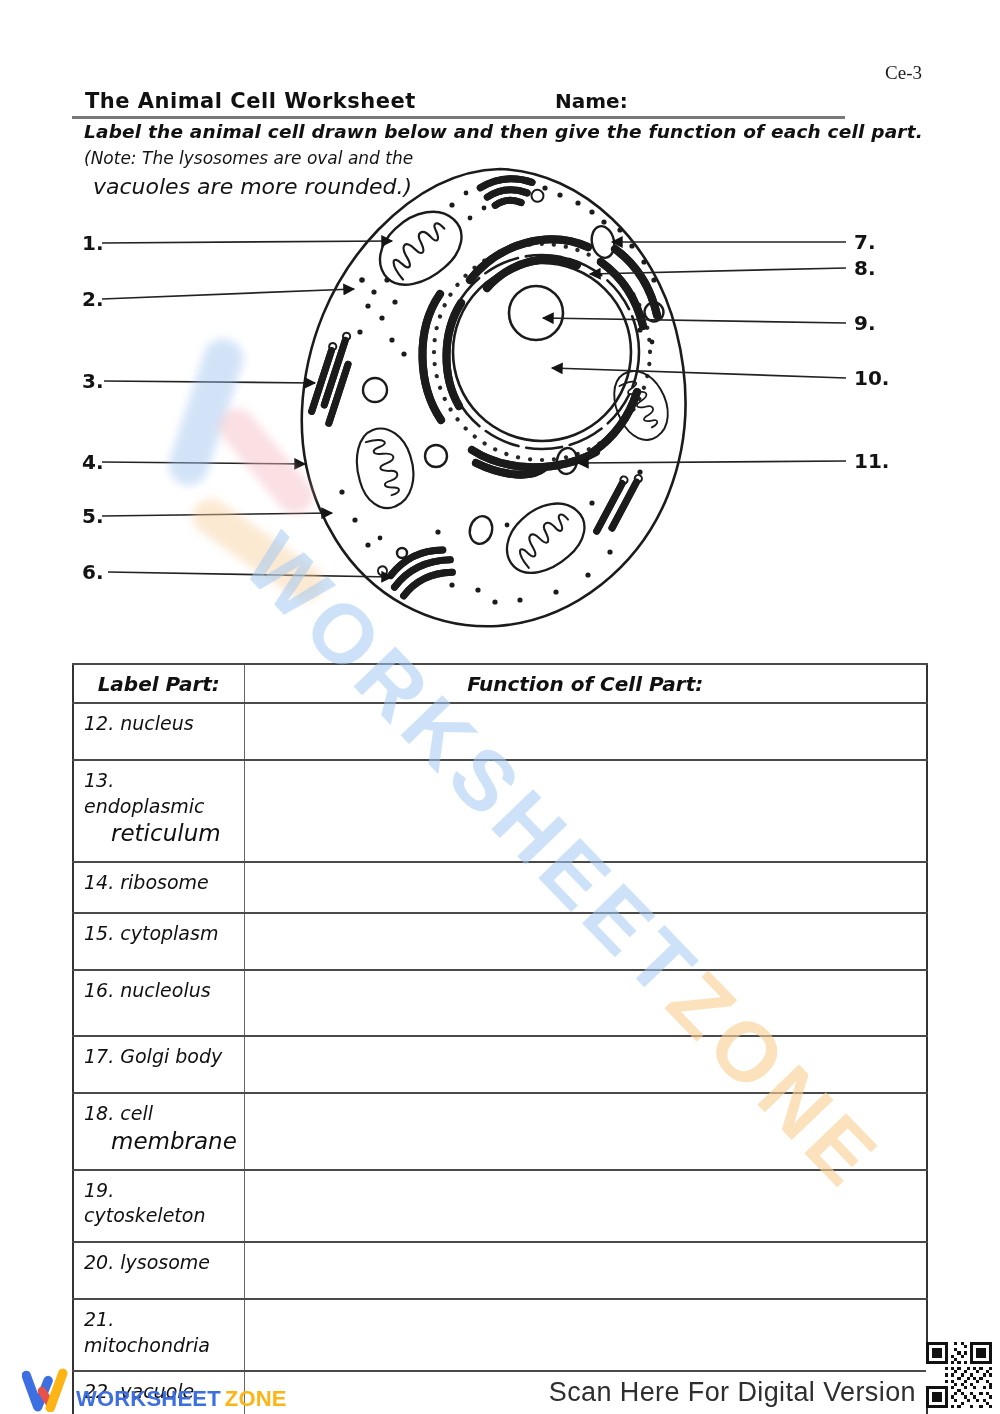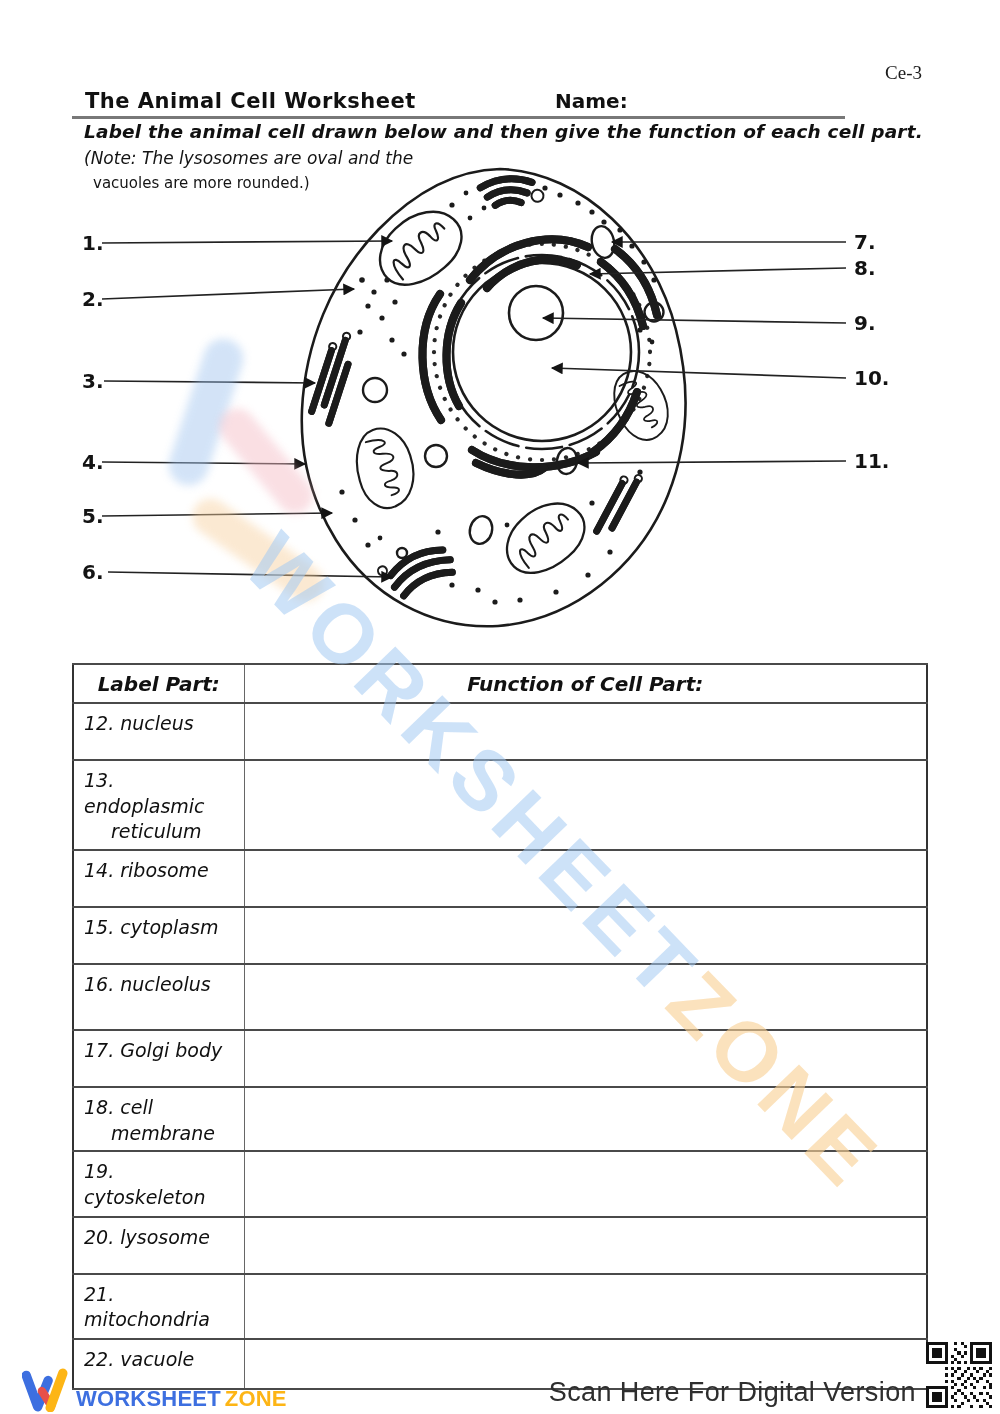--- a/index.html
+++ b/index.html
@@ -10,21 +10,21 @@
   .code{position:absolute;right:78px;top:62px;font-family:"Liberation Serif",serif;
         font-size:19px;color:#1c1c1c;}
   .title-row{position:absolute;left:72px;top:86px;width:773px;height:30px;
              border-bottom:3px solid #787878;}
   .title{position:absolute;left:13px;bottom:3px;font-weight:bold;font-size:21px;
          letter-spacing:.5px;color:#111;}
   .namelab{position:absolute;left:483px;bottom:3px;font-weight:bold;font-size:20px;color:#111;}
   .instruction{position:absolute;left:84px;top:121px;font-size:18.5px;font-weight:bold;
                font-style:italic;letter-spacing:.2px;color:#111;white-space:nowrap;}
   .note1{position:absolute;left:84px;top:148px;font-size:17px;font-style:italic;color:#141414;}
-  .note2{position:absolute;left:93px;top:174px;font-size:15px;color:#141414;}
+  .note2{position:absolute;left:93px;top:174px;font-size:22px;font-style:italic;color:#141414;}
 
   
   #cellsvg{position:absolute;left:0;top:150px;width:1000px;height:512px;}
   #cellsvg .ink{stroke:#1b1b1b;fill:none;stroke-linecap:round;stroke-linejoin:round;}
   #cellsvg .w2{stroke-width:2.4;}
   #cellsvg .w25{stroke-width:2.6;}
   #cellsvg .cap-b{stroke:#1b1b1b;fill:none;stroke-width:8;stroke-linecap:round;}
   #cellsvg .cap-w{stroke:#ffffff;fill:none;stroke-width:4.6;stroke-linecap:round;}
   #cellsvg .g-b{stroke:#1b1b1b;fill:none;stroke-width:7;stroke-linecap:round;}
   #cellsvg .g-w{stroke:#ffffff;fill:none;stroke-width:3.7;stroke-linecap:round;}
@@ -34,21 +34,21 @@
 
   
   table.fn{position:absolute;left:72px;top:663px;width:856px;border-collapse:collapse;
            table-layout:fixed;border:2px solid #333;}
   table.fn td,table.fn th{border-top:2px solid #4a4a4a;border-bottom:2px solid #4a4a4a;
            vertical-align:top;padding:0;}
   table.fn .part{width:171px;border-right:1px solid #666;}
   table.fn th{height:37px;font-size:20px;font-weight:bold;font-style:italic;
               text-align:center;vertical-align:middle;color:#111;}
   td.part .t{font-size:19px;font-style:italic;padding:7px 4px 0 10px;line-height:1.35;color:#101010;}
-  td.part .t2{font-size:19px;font-style:italic;padding:0 4px 5px 37px;line-height:1.3;color:#101010;}
+  td.part .t2{font-size:23px;font-style:italic;padding:0 4px 12px 37px;line-height:1.3;color:#101010;}
 
   
   .copyright{position:absolute;left:0;top:1327px;width:1000px;text-align:center;
              font-family:"Liberation Serif",serif;font-size:16.5px;color:#1d1d1d;}
   .logo{position:absolute;left:22px;top:1368px;display:flex;align-items:flex-end;}
   .logo-text{font-family:"Liberation Sans",sans-serif;font-weight:bold;font-size:22px;
              letter-spacing:.2px;margin-left:8px;}
   .logo-text .p1{color:#3D6FE0;}
   .logo-text .p2{color:#FDB515;margin-left:4px;}
   .scan{position:absolute;right:84px;top:1377px;font-family:"Liberation Sans",sans-serif;
@@ -261,21 +261,21 @@
           </td>
           <td></td>
         </tr>
     <tr style="height:57px">
           <td class="part">
             <div class="t">13. endoplasmic</div>
             <div class="t2">reticulum</div>
           </td>
           <td></td>
         </tr>
-    <tr style="height:57px">
+    <tr style="height:51px">
           <td class="part">
             <div class="t">14. ribosome</div>
             <div class="t2"></div>
           </td>
           <td></td>
         </tr>
     <tr style="height:57px">
           <td class="part">
             <div class="t">15. cytoplasm</div>
             <div class="t2"></div>

